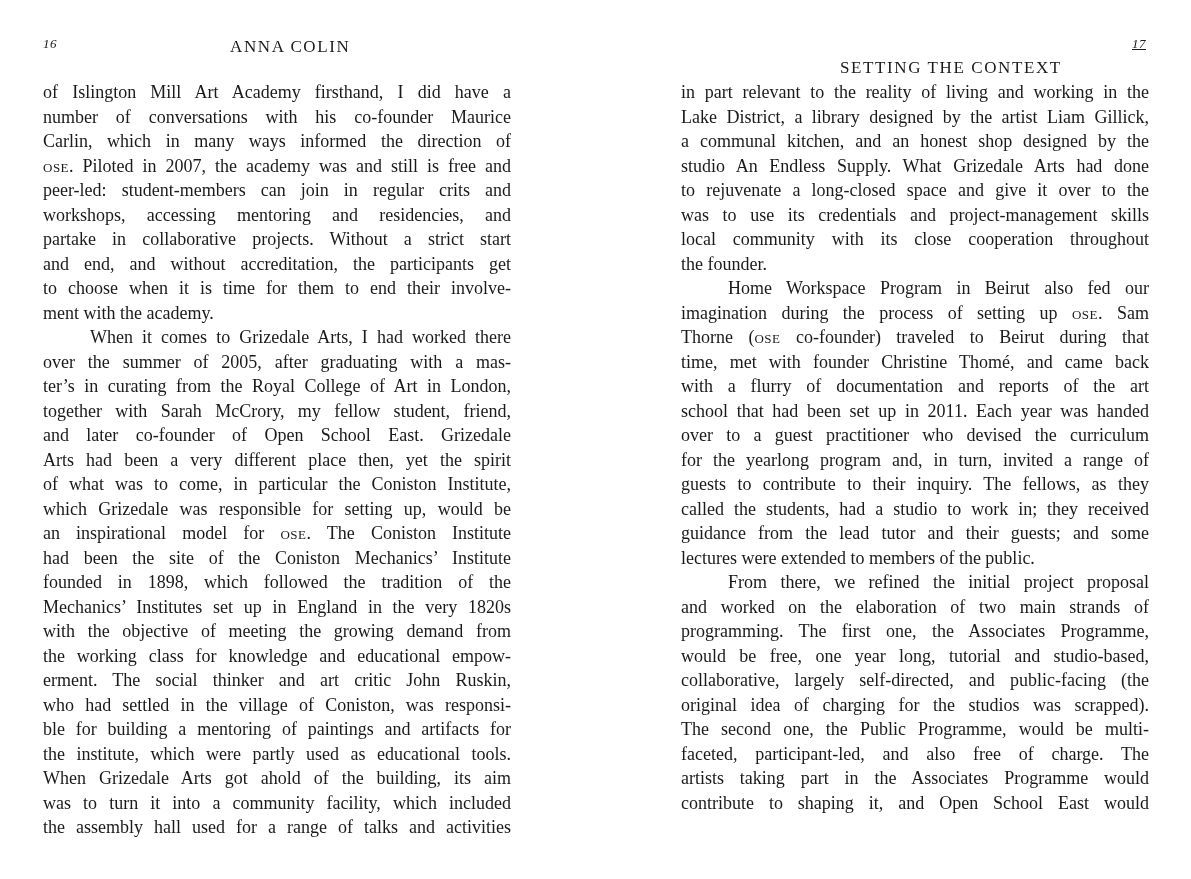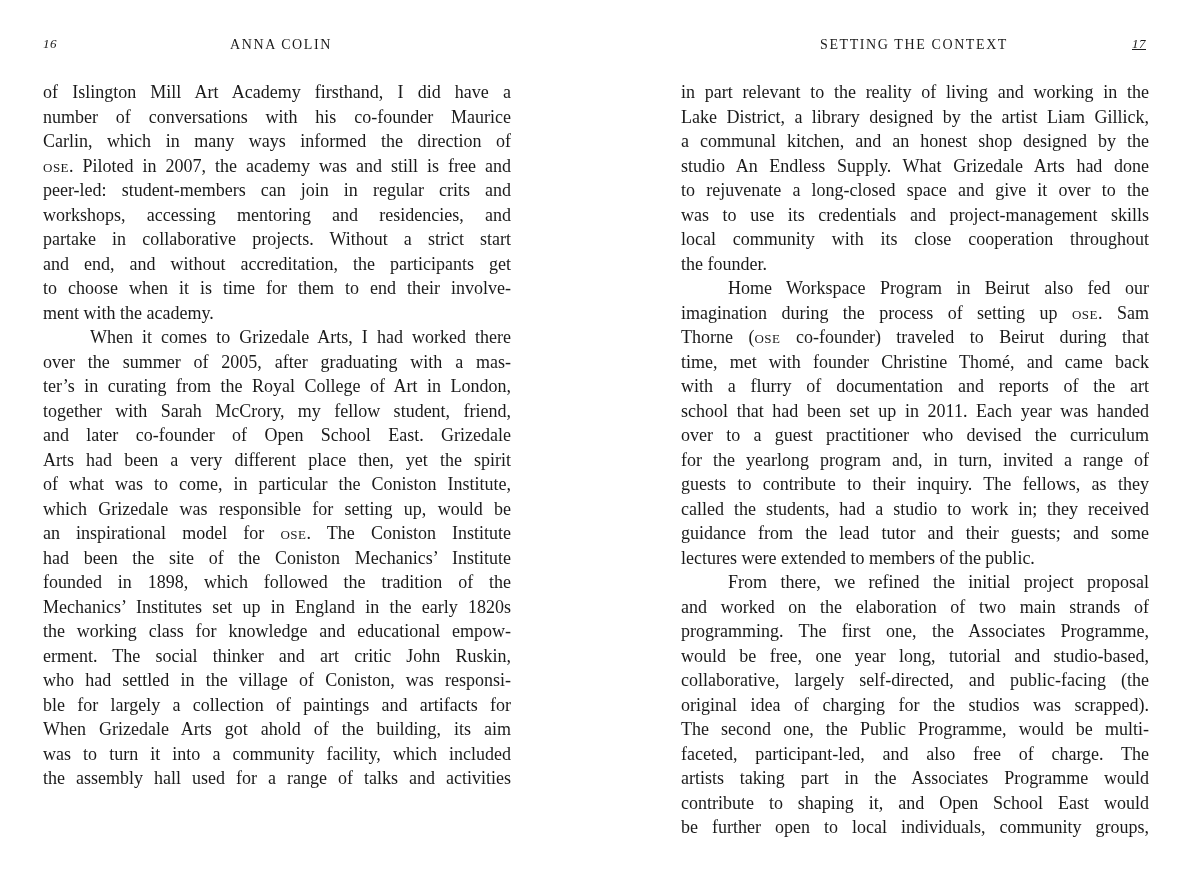--- a/index.html
+++ b/index.html
@@ -2,21 +2,21 @@
 <html><head>
 <meta charset="utf-8">
 <style>
   html, body { margin: 0; padding: 0; background: #ffffff; }
   body { width: 1191px; height: 879px; position: relative; overflow: hidden;
          font-family: "Liberation Serif", "DejaVu Serif", serif; color: #1a1a1a; }
   .page { position: absolute; top: 0; height: 624px; }
   .page-left { left: 0; width: 595px; }
   .page-right { left: 596px; width: 595px; }
   .folio { position: absolute; top: 36px; font-size: 13px; font-style: italic; letter-spacing: 0.5px; }
-  .runhead { position: absolute; top: 37px; font-size: 14px; letter-spacing: 1.6px; text-transform: uppercase; }
+  .runhead { position: absolute; top: 37px; font-size: 17px; letter-spacing: 1.6px; text-transform: uppercase; }
   .body-text { position: absolute; top: 80px; width: 468px; font-size: 18px; line-height: 24.5px; }
   .page-left .body-text { left: 43px; }
   .page-right .body-text { left: 85px; }
   .line { display: block; white-space: nowrap; text-align: justify; text-align-last: justify; height: 24.5px; }
   .line.last { text-align-last: left; }
   .line.indent { padding-left: 47px; }
   .sc { font-variant: small-caps; text-transform: lowercase; letter-spacing: 0.5px; }
 </style>
 </head>
 <body>
@@ -39,33 +39,35 @@
       <span class="line">over the summer of 2005, after graduating with a mas-</span>
       <span class="line">ter’s in curating from the Royal College of Art in London,</span>
       <span class="line">together with Sarah McCrory, my fellow student, friend,</span>
       <span class="line">and later co-founder of Open School East. Grizedale</span>
       <span class="line">Arts had been a very different place then, yet the spirit</span>
       <span class="line">of what was to come, in particular the Coniston Institute,</span>
       <span class="line">which Grizedale was responsible for setting up, would be</span>
       <span class="line">an inspirational model for <span class="sc">OSE</span>. The Coniston Institute</span>
       <span class="line">had been the site of the Coniston Mechanics’ Institute</span>
       <span class="line">founded in 1898, which followed the tradition of the</span>
-      <span class="line">Mechanics’ Institutes set up in England in the early 1820s</span>
+      <span class="line">Mechanics’ Institutes set up in England in the very 1820s</span>
+      <span class="line">with the objective of meeting the growing demand from</span>
       <span class="line">the working class for knowledge and educational empow-</span>
       <span class="line">erment. The social thinker and art critic John Ruskin,</span>
       <span class="line">who had settled in the village of Coniston, was responsi-</span>
-      <span class="line">ble for largely a collection of paintings and artifacts for</span>
+      <span class="line">ble for building a mentoring of paintings and artifacts for</span>
+      <span class="line">the institute, which were partly used as educational tools.</span>
       <span class="line">When Grizedale Arts got ahold of the building, its aim</span>
       <span class="line">was to turn it into a community facility, which included</span>
       <span class="line">the assembly hall used for a range of talks and activities</span>
     </div>
 </div>
 
 <div class="page page-right">
-  <span class="runhead" style="left:224px;">SETTING THE CONTEXT</span>
+  <span class="runhead" style="left:244px;margin-top:21px;">SETTING THE CONTEXT</span>
   <span class="folio" style="left:536px;text-decoration:underline;">17</span>
   <div class="body-text" id="right-body">
       <span class="line">in part relevant to the reality of living and working in the</span>
       <span class="line">Lake District, a library designed by the artist Liam Gillick,</span>
       <span class="line">a communal kitchen, and an honest shop designed by the</span>
       <span class="line">studio An Endless Supply. What Grizedale Arts had done</span>
       <span class="line">to rejuvenate a long-closed space and give it over to the</span>
       <span class="line">was to use its credentials and project-management skills</span>
       <span class="line">local community with its close cooperation throughout</span>
       <span class="line last">the founder.</span>
@@ -84,15 +86,14 @@
       <span class="line indent">From there, we refined the initial project proposal</span>
       <span class="line">and worked on the elaboration of two main strands of</span>
       <span class="line">programming. The first one, the Associates Programme,</span>
       <span class="line">would be free, one year long, tutorial and studio-based,</span>
       <span class="line">collaborative, largely self-directed, and public-facing (the</span>
       <span class="line">original idea of charging for the studios was scrapped).</span>
       <span class="line">The second one, the Public Programme, would be multi-</span>
       <span class="line">faceted, participant-led, and also free of charge. The</span>
       <span class="line">artists taking part in the Associates Programme would</span>
       <span class="line">contribute to shaping it, and Open School East would</span>
-      <span class="line">be further open to local individuals, community groups,</span>
     </div>
 </div>
 
 </body></html>

